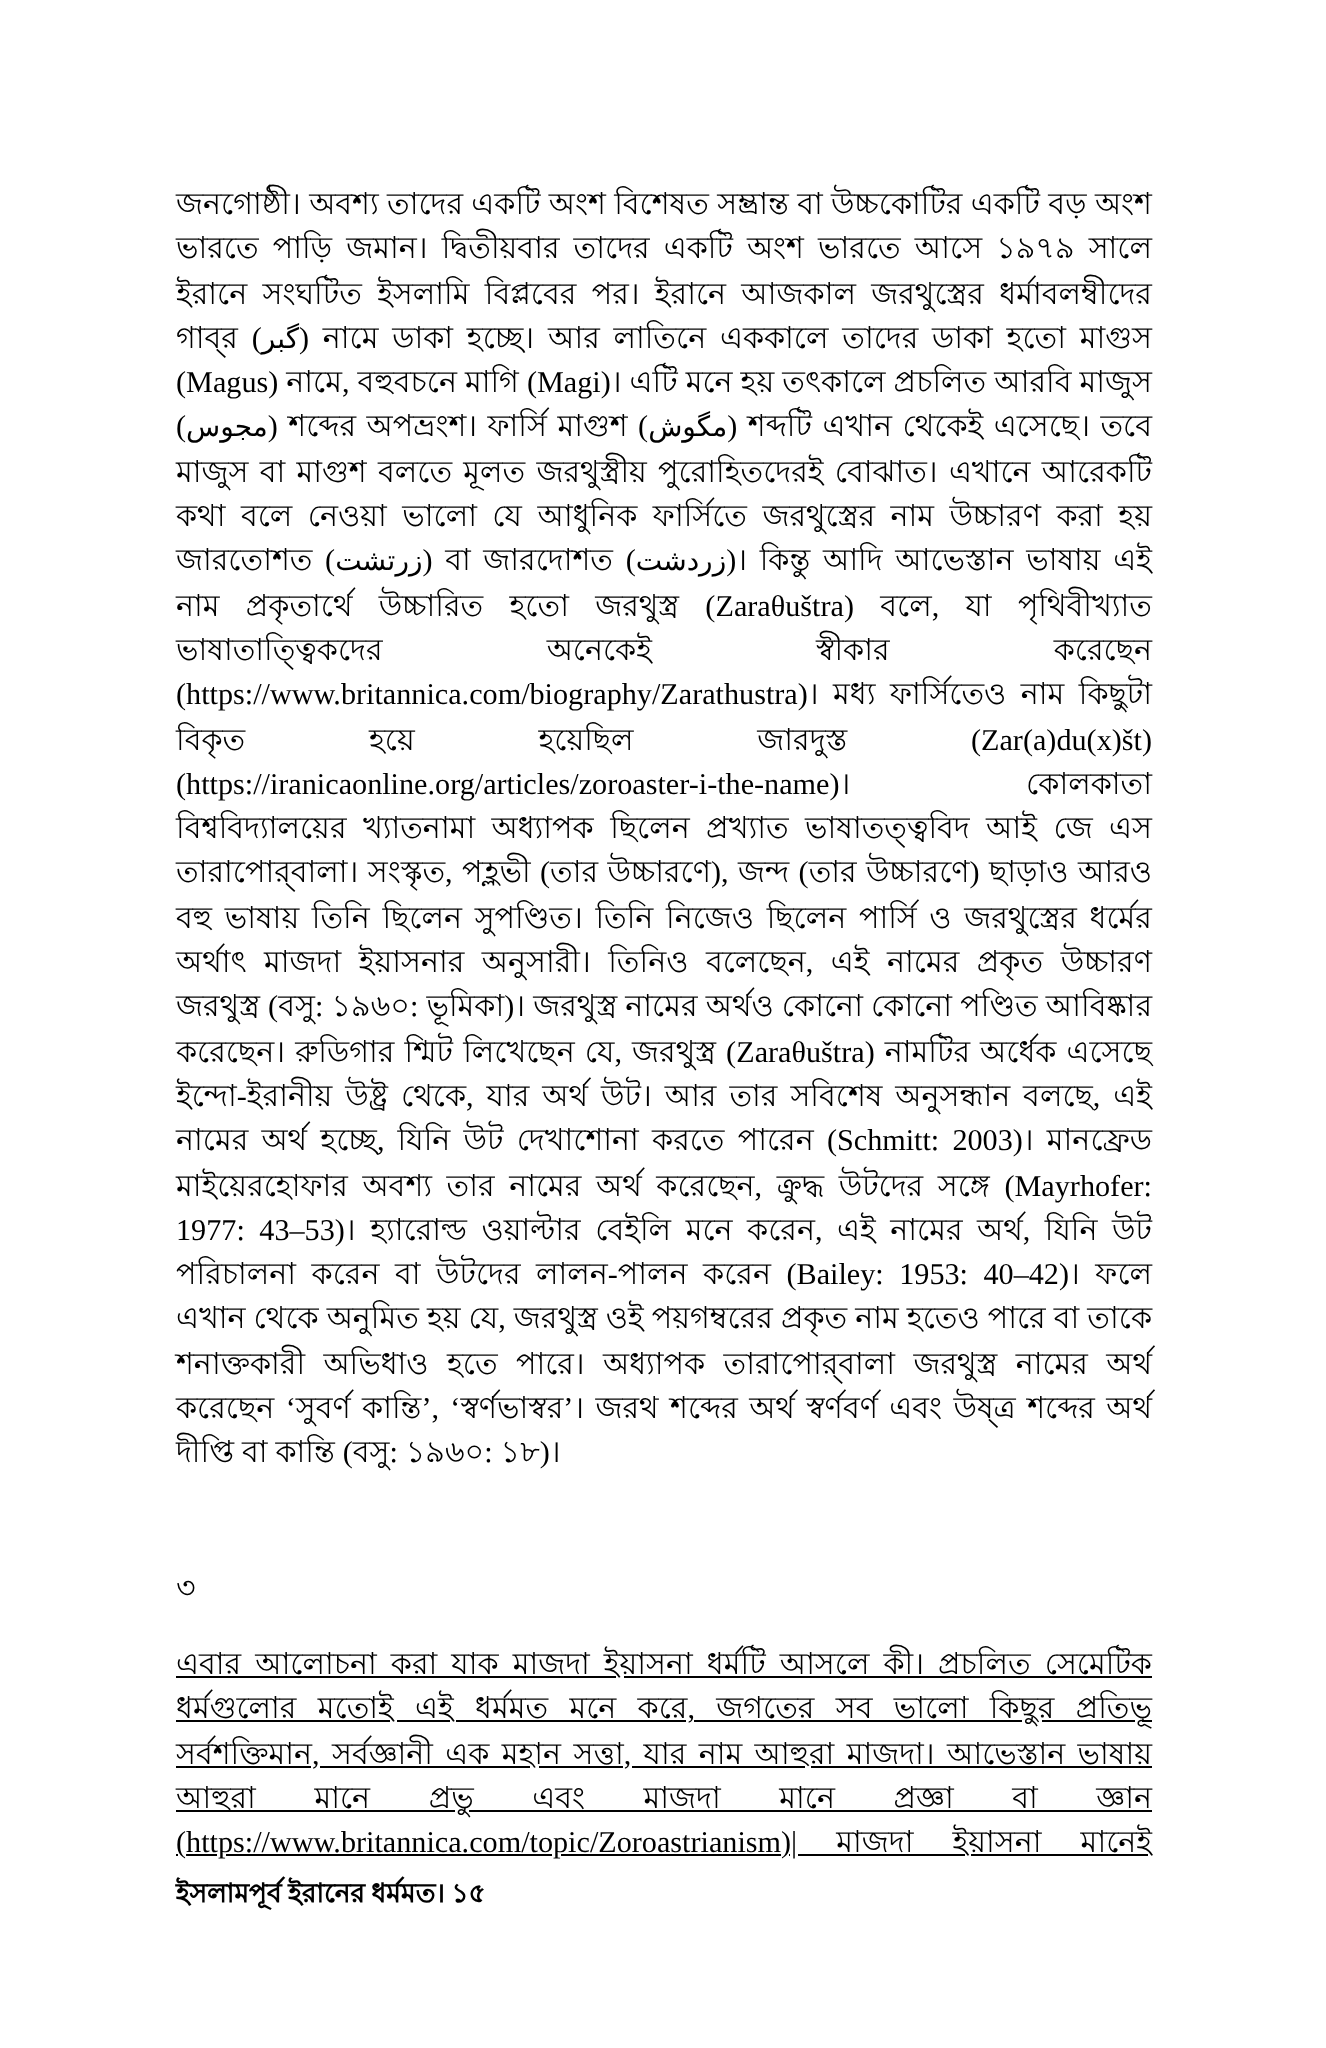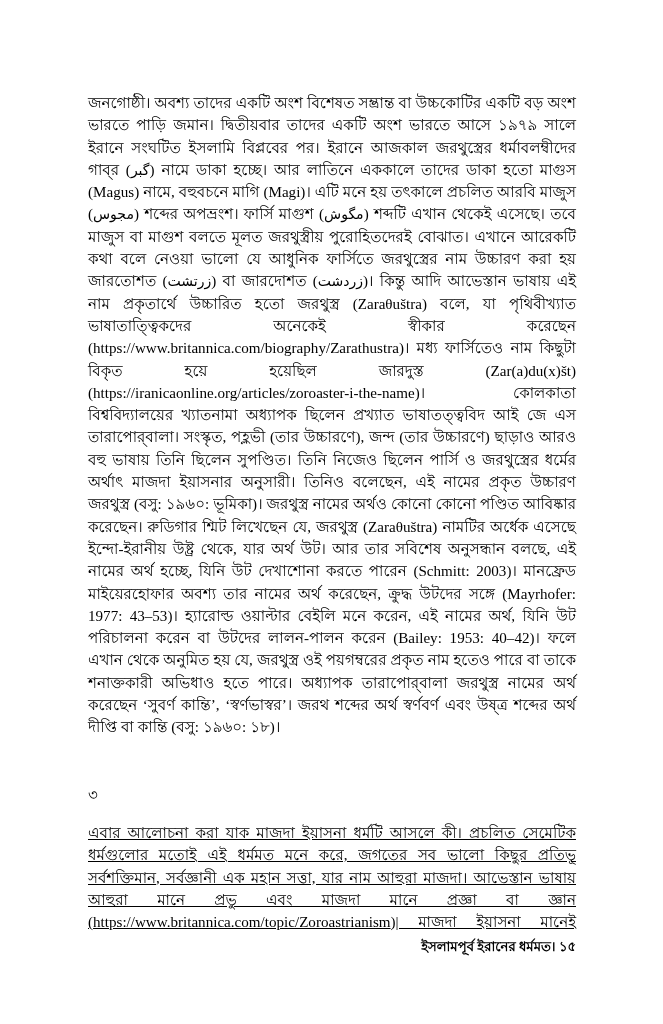--- a/index.html
+++ b/index.html
@@ -56,21 +56,21 @@
     left: 88px;
     top: 822px;
     width: 488px;
     text-decoration: underline;
   }
   .footer {
     position: absolute;
     left: 88px;
     top: 938px;
     width: 488px;
-    text-align: right;
+    text-align: left;
     font-size: 13.2px;
     font-weight: bold;
     line-height: 18px;
   }
   .rtl {
     direction: rtl;
     unicode-bidi: isolate;
     font-family: "DejaVu Sans", "Liberation Sans", sans-serif;
     font-size: 14px;
   }

